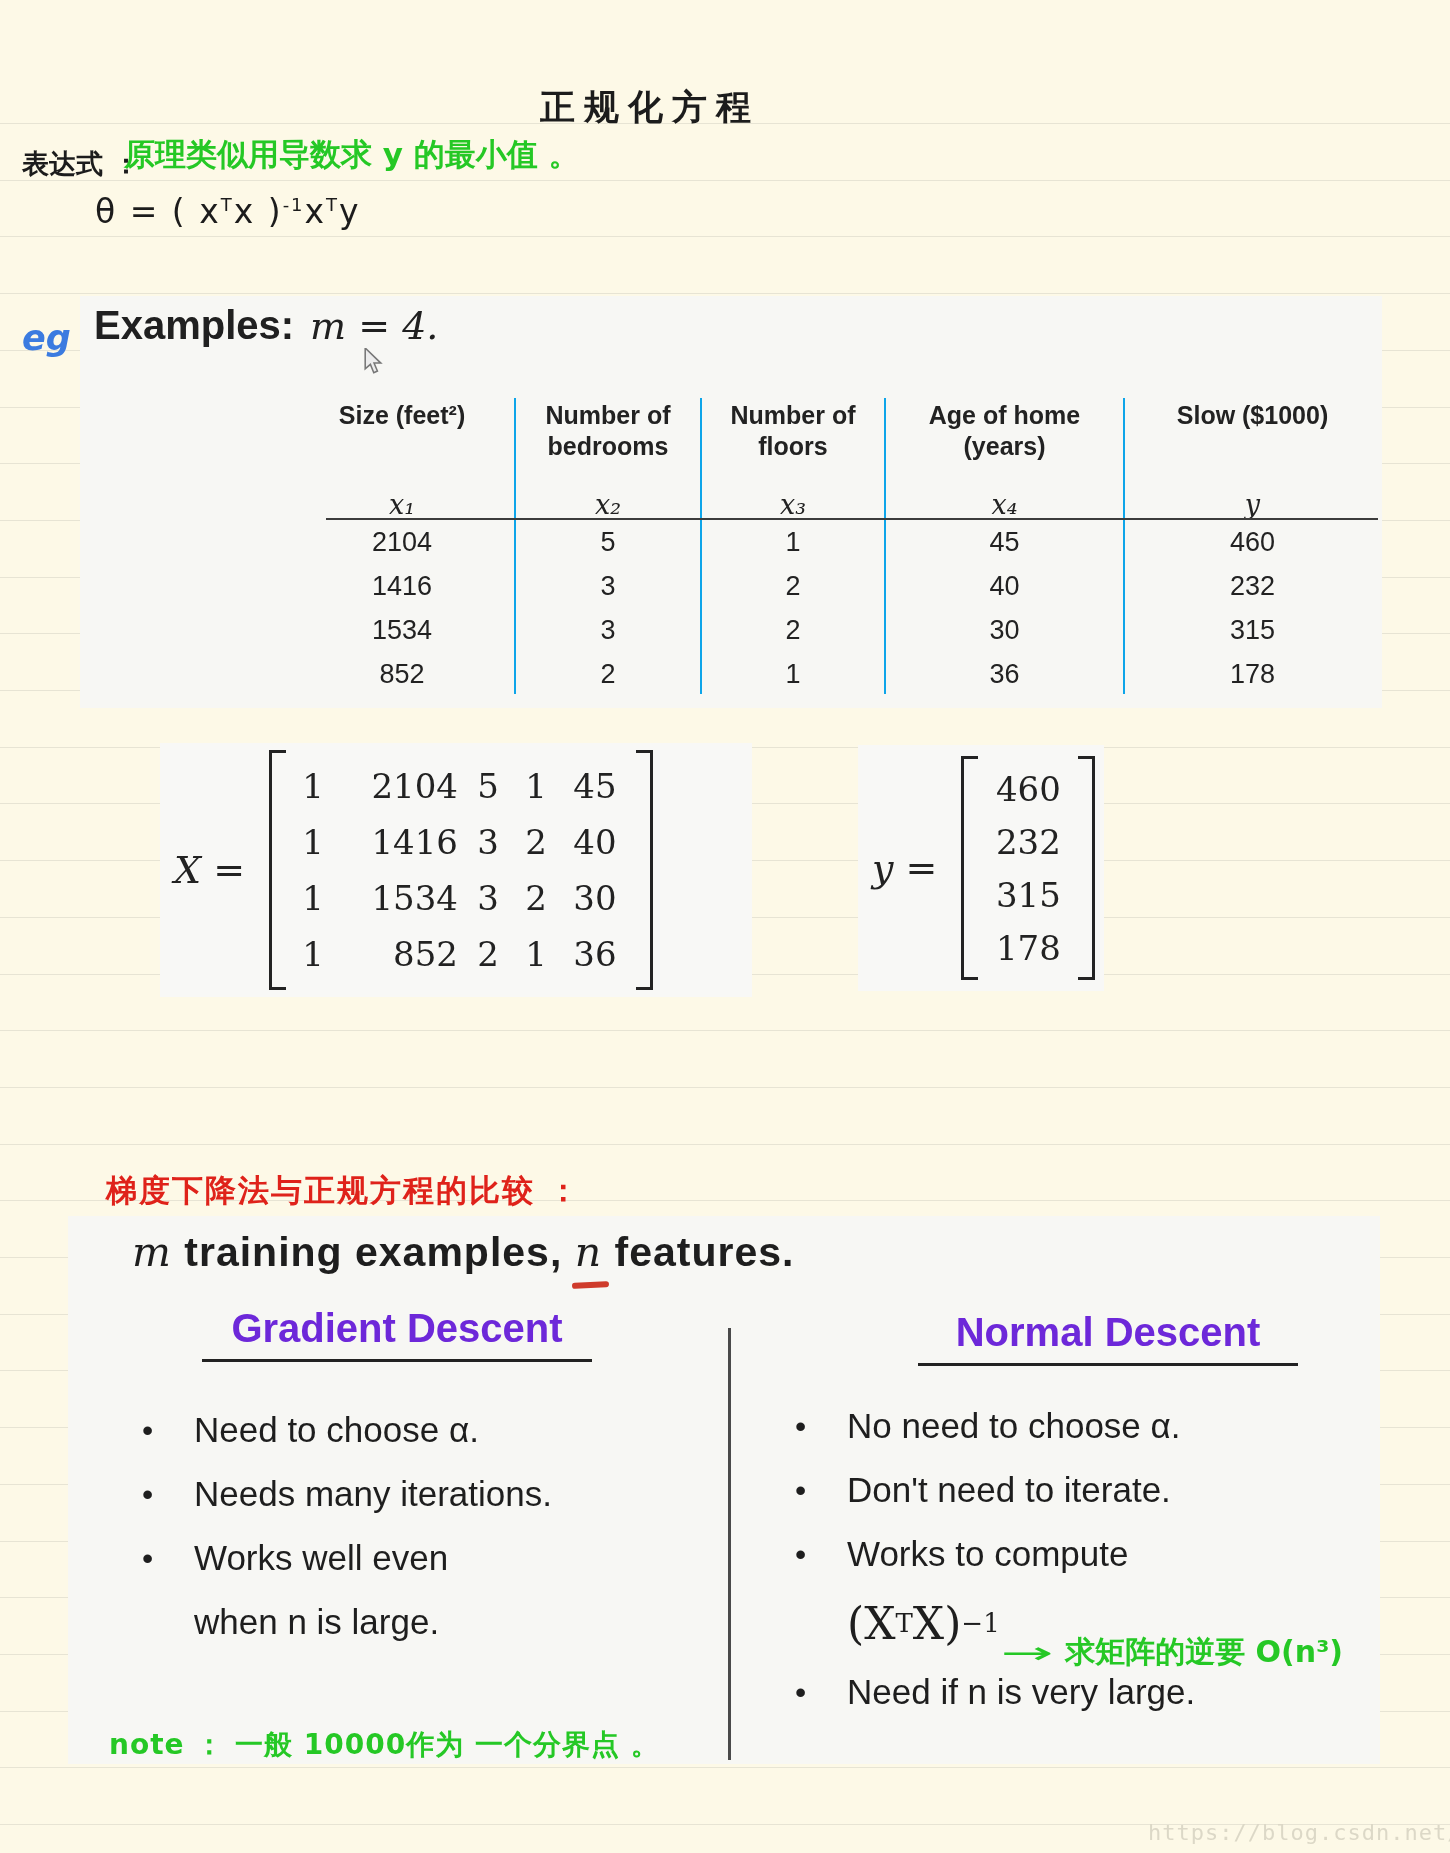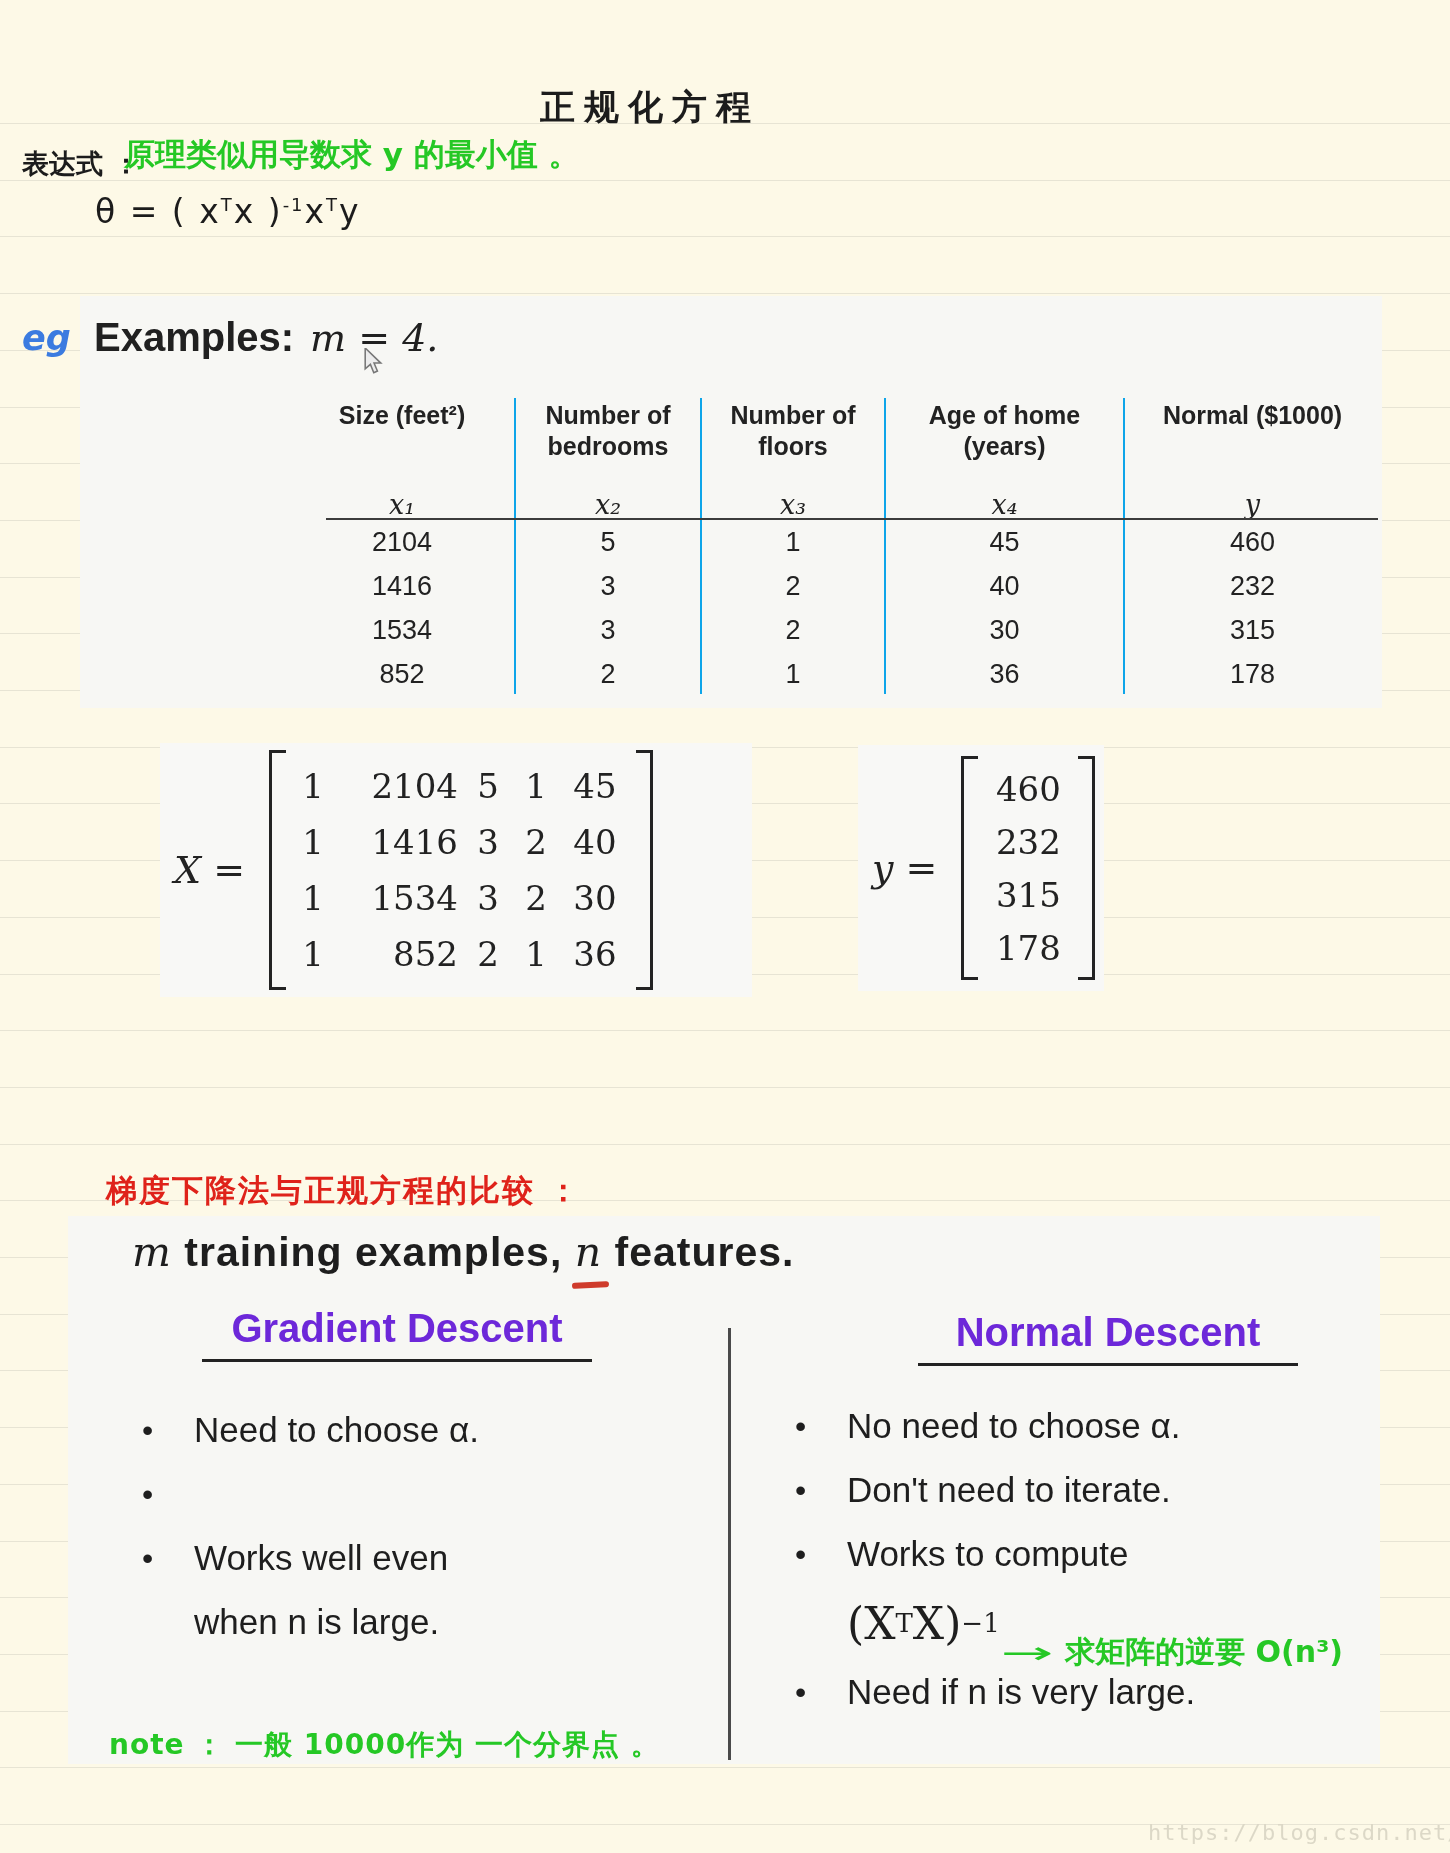--- a/index.html
+++ b/index.html
@@ -15,21 +15,21 @@
   .theta sup{font-size:18px;vertical-align:super;}
   .eg{position:absolute;left:22px;top:318px;font-size:35px;font-style:italic;color:#3b7be0;font-weight:600;}
   .cmp-heading{position:absolute;left:106px;top:1170px;font-size:31px;font-weight:600;color:#df221a;letter-spacing:2px;}
   .bottom-note{position:absolute;left:41px;top:510px;font-size:28px;font-weight:600;color:#25c825;letter-spacing:1px;}
   .watermark{position:absolute;left:1148px;top:1820px;font-family:"DejaVu Sans Mono",monospace;
              font-size:22px;color:#dcd8c7;letter-spacing:1px;}
   
   .slide{position:absolute;background:#f7f7f4;}
   #slide1{left:80px;top:296px;width:1302px;height:412px;}
   #slide2{left:68px;top:1216px;width:1312px;height:548px;}
-  .s1-heading{position:absolute;left:14px;top:19px;font-family:"Liberation Sans",sans-serif;
+  .s1-heading{position:absolute;left:14px;top:7px;font-family:"Liberation Sans",sans-serif;
               font-size:40px;font-weight:700;color:#202020;}
   .s1-heading .math{font-family:"DejaVu Serif",serif;font-style:italic;font-weight:400;margin-left:16px;font-size:38px;}
   .cursor{position:absolute;left:282px;top:52px;}
   
   .htable{position:absolute;left:210px;top:102px;width:1090px;height:296px;display:flex;}
   .col{box-sizing:border-box;text-align:center;font-family:"Liberation Sans",sans-serif;color:#222;}
   .col + .col{border-left:2px solid #0ea5e9;}
   .c1{width:224px;}.c2{width:186px;}.c3{width:184px;}.c4{width:239px;}.c5{width:257px;}
   .th{height:92px;font-size:25px;font-weight:700;line-height:31px;padding-top:2px;}
   .var{height:28px;font-family:"DejaVu Serif",serif;font-style:italic;font-size:27px;line-height:26px;}
@@ -124,21 +124,21 @@
       </div>
       <div class="col c4">
         <div class="th"><span>Age of home</span><br><span>(years)</span></div>
         <div class="var">x₄</div>
         <div class="cell">45</div>
         <div class="cell">40</div>
         <div class="cell">30</div>
         <div class="cell">36</div>
       </div>
       <div class="col c5">
-        <div class="th"><span>Normal ($1000)</span><br><span></span></div>
+        <div class="th"><span>Slow ($1000)</span><br><span></span></div>
         <div class="var">y</div>
         <div class="cell">460</div>
         <div class="cell">232</div>
         <div class="cell">315</div>
         <div class="cell">178</div>
       </div>
     </div>
   </div>
 
   <div id="xblock" class="mxblock">
@@ -194,20 +194,21 @@
     <div id="ne-title" class="col-title">Normal Descent</div>
     <div class="divider"></div>
 
     <div id="blist-left" class="blist">
       <div class="brow">
           <span class="dot">•</span>
           <span>Need to choose α.</span>
         </div>
       <div class="brow">
           <span class="dot">•</span>
+          <span>Needs many iterations.</span>
         </div>
       <div class="brow">
           <span class="dot">•</span>
           <span>Works well even</span>
         </div>
       <div class="brow indent">
           <span>when n is large.</span>
         </div>
     </div>
 

